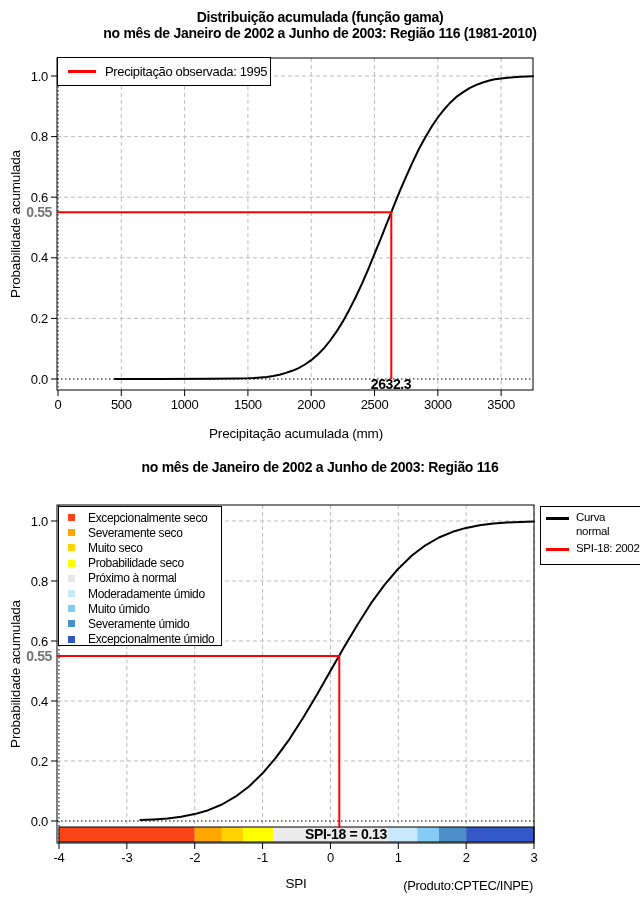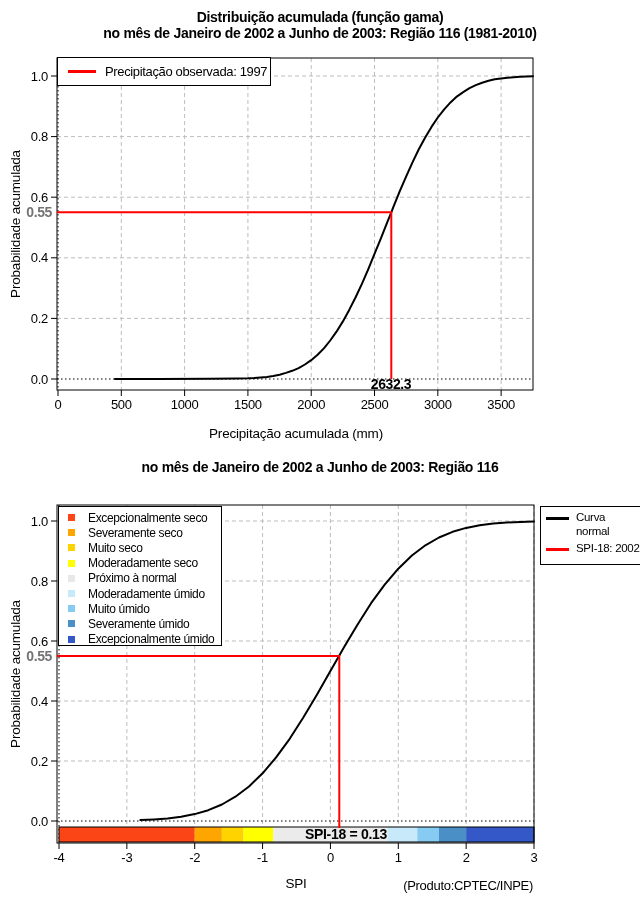--- a/index.html
+++ b/index.html
@@ -92,21 +92,21 @@
         <line x1="57" y1="136.6" x2="51" y2="136.6" stroke="#000" stroke-width="1"></line>
         <text x="48" y="141.1" text-anchor="end">0.8</text>
         <line x1="57" y1="76" x2="51" y2="76" stroke="#000" stroke-width="1"></line>
         <text x="48" y="80.5" text-anchor="end">1.0</text>
         <rect x="57" y="58" width="476" height="332" fill="none" stroke="#000" stroke-width="1"></rect>
         <path d="M115.0 379.0 L159.3 379.0 L209.9 378.7 L235.3 378.4 L247.9 378.3 L254.2 378.1 L260.6 377.5 L266.9 376.9 L273.2 376.0 L279.6 374.8 L285.9 372.9 L292.2 370.8 L298.6 368.1 L304.9 364.5 L311.2 360.2 L317.6 354.8 L323.9 348.4 L330.2 340.5 L336.5 331.7 L342.9 321.4 L349.2 309.9 L355.5 297.5 L361.9 283.9 L368.2 269.3 L374.5 253.9 L380.9 238.4 L387.2 222.3 L391.3 212.3 L393.5 206.6 L399.8 191.1 L406.2 176.3 L412.5 162.4 L418.8 149.3 L425.2 137.5 L431.5 126.9 L437.8 117.5 L444.2 109.3 L450.5 102.4 L456.8 96.6 L463.2 92.1 L469.5 88.1 L475.8 85.1 L482.1 82.7 L488.5 80.8 L494.8 79.3 L501.1 78.4 L507.5 77.8 L513.8 77.2 L520.1 76.8 L526.5 76.6 L533.0 76.3" fill="none" stroke="#000" stroke-width="2" stroke-linejoin="round" stroke-linecap="round"></path>
         <path d="M 57 212.3 H 391.3 V 379" fill="none" stroke="#FF0000" stroke-width="2"></path>
       </svg>
     <div class="legend-box" id="legend-obs">
       <span class="sample" id="obs-sample" style="background: rgb(255, 0, 0);"></span>
-      <span class="lbl">Precipitação observada: 1997</span>
+      <span class="lbl">Precipitação observada: 1995</span>
     </div>
     <div class="gray-y" id="top-y055">0.55</div>
     <div class="xval">2632.3</div>
     <div class="xlab">Precipitação acumulada (mm)</div>
   </div>
 
   <div class="chart" id="chart-bottom">
     <div class="title">
       <div>no mês de Janeiro de 2002 a Junho de 2003: Região 116</div>
     </div>
@@ -178,21 +178,21 @@
           <li>
             <span class="sq" style="background: rgb(255, 165, 0);"></span>
             <span class="lbl">Severamente seco</span>
           </li>
           <li>
             <span class="sq" style="background: rgb(255, 211, 0);"></span>
             <span class="lbl">Muito seco</span>
           </li>
           <li>
             <span class="sq" style="background: rgb(255, 255, 0);"></span>
-            <span class="lbl">Moderadamente seco</span>
+            <span class="lbl">Probabilidade seco</span>
           </li>
           <li>
             <span class="sq" style="background: rgb(232, 232, 232);"></span>
             <span class="lbl">Próximo à normal</span>
           </li>
           <li>
             <span class="sq" style="background: rgb(199, 233, 249);"></span>
             <span class="lbl">Moderadamente úmido</span>
           </li>
           <li>

